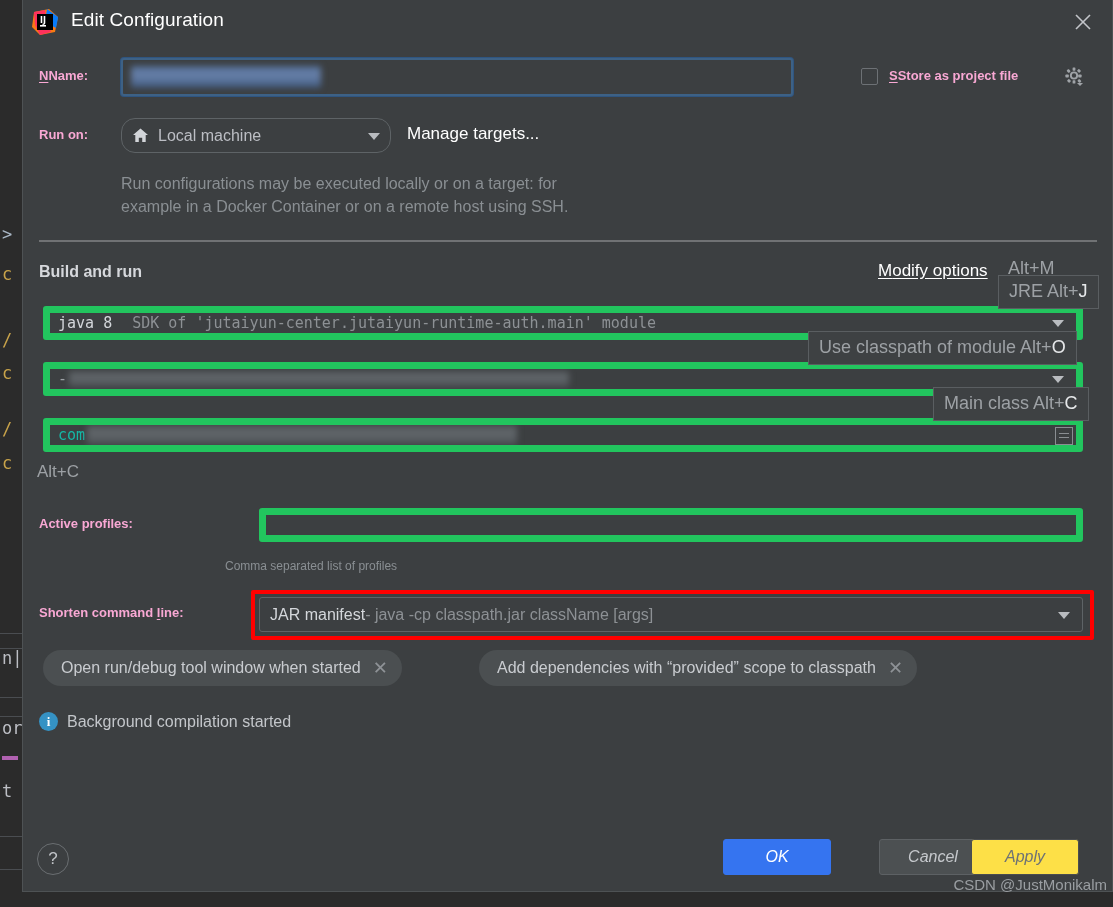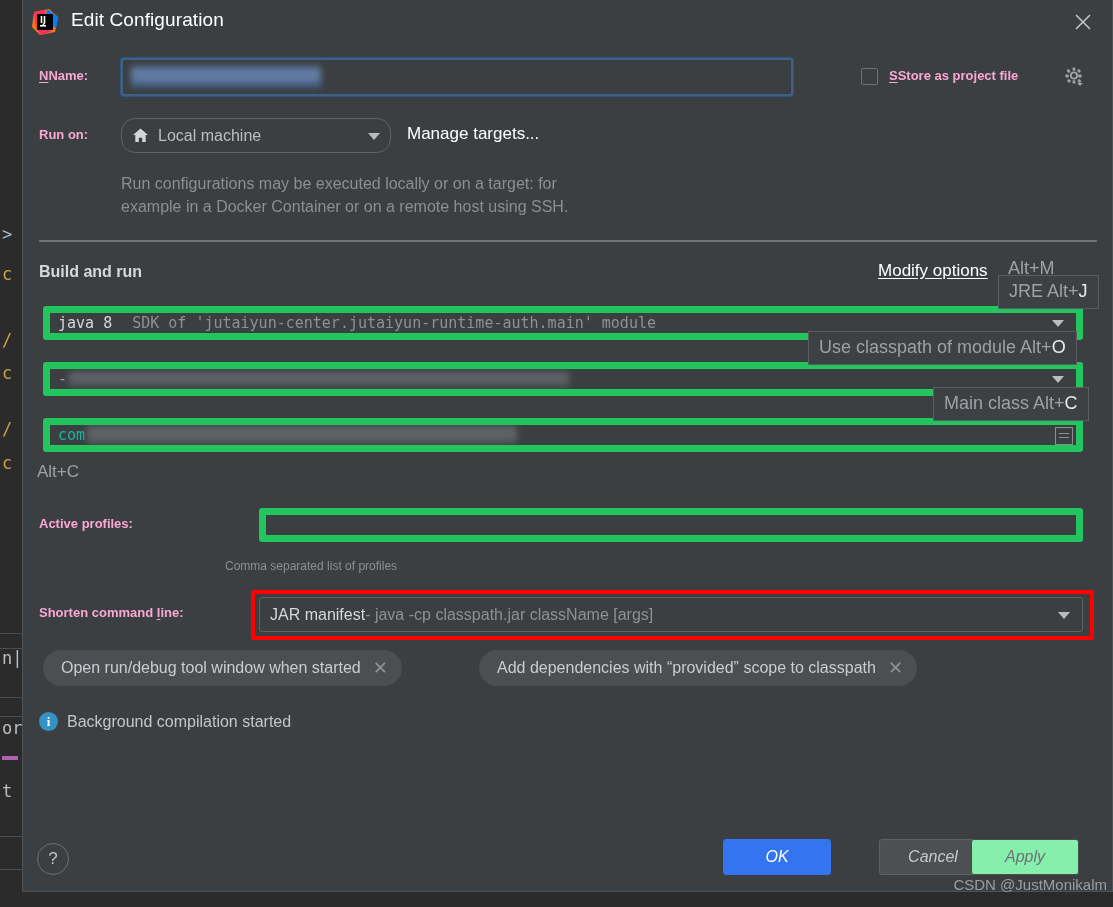--- a/index.html
+++ b/index.html
@@ -262,21 +262,21 @@
     background: #3574f0;
     color: #ffffff;
     border: 1px solid #3574f0;
   }
   .btn-default {
     background: #4c5052;
     color: #c5c8cc;
     border: 1px solid #5d6164;
   }
   .btn-disabled {
-    background: #86efac;
+    background: #fde047;
     color: #6e7275;
     border: 1px solid #4a4d50;
     cursor: default;
   }
 
   
   #info-line {
     position: absolute;
     left: 16px; top: 712px;
     display: flex;

